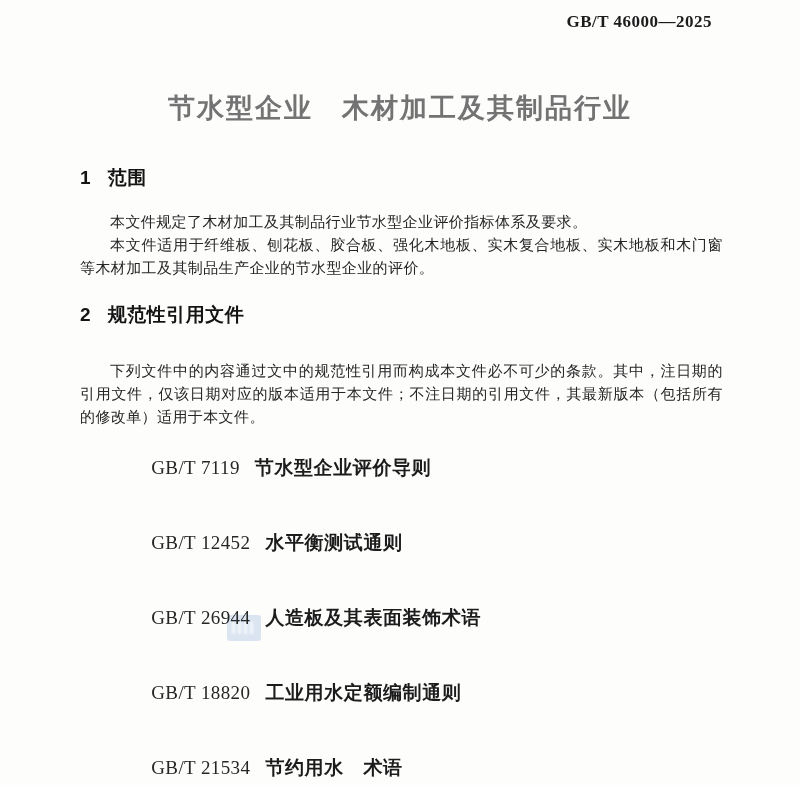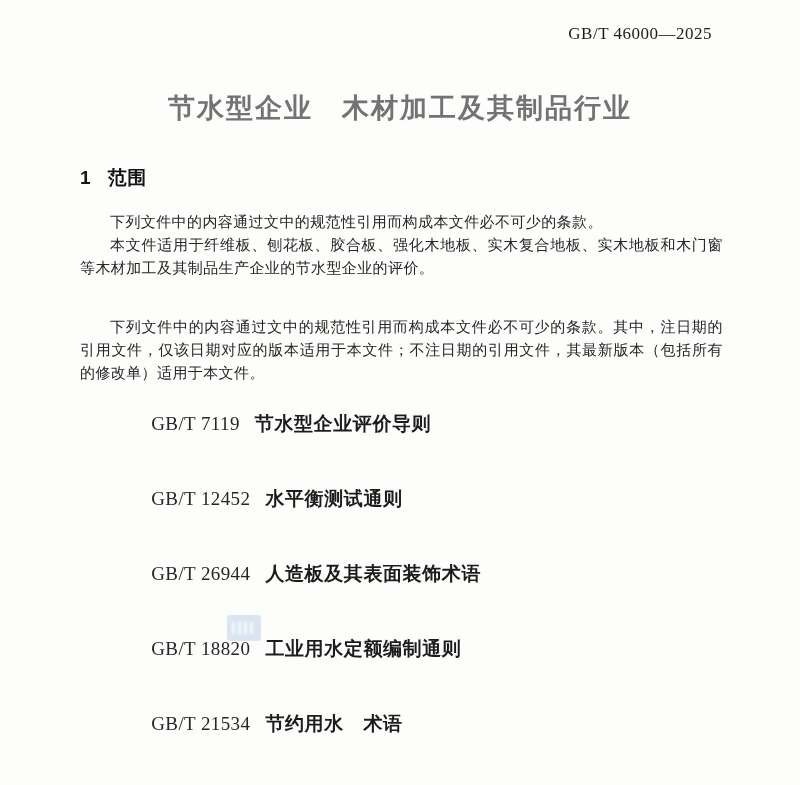--- a/index.html
+++ b/index.html
@@ -7,23 +7,23 @@
     position:relative;
     width:800px;height:785px;
     margin:0 auto;
     background:#fdfdfc;
     overflow:hidden;
     color:#262626;
     font-family:"Liberation Serif","DejaVu Serif",serif;
   }
   
   .std-number{
-    position:absolute;top:24px;right:88px;
+    position:absolute;top:12px;right:88px;
     font-family:"Liberation Serif","DejaVu Serif",serif;
-    font-weight:normal;font-size:17px;letter-spacing:0.5px;
+    font-weight:bold;font-size:17px;letter-spacing:0.5px;
     color:#1c1c1c;
   }
   
   .doc-title{
     position:absolute;top:90px;left:0;width:100%;
     text-align:center;
     font-family:"Liberation Sans","DejaVu Sans",sans-serif;
     font-weight:bold;font-size:27px;letter-spacing:2px;
     color:#737373;white-space:pre;
   }
@@ -84,23 +84,27 @@
   <div class="std-number">GB/T 46000—2025</div>
 
   <div class="doc-title">节水型企业　木材加工及其制品行业</div>
 
   <div class="content">
 
     <div class="sec-heading" id="h-sec1">
       <span class="num">1</span>
       <span>范围</span>
     </div>
-    <p class="body-para" id="p-scope1">下列文件中的内容通过文中的规范性引用而构成本文件必不可少的条款。</p>
+    <p class="body-para" id="p-scope1">本文件规定了木材加工及其制品行业节水型企业评价指标体系及要求。</p>
     <p class="body-para">本文件适用于纤维板、刨花板、胶合板、强化木地板、实木复合地板、实木地板和木门窗等木材加工及其制品生产企业的节水型企业的评价。</p>
 
+    <div class="sec-heading" id="h-sec2">
+      <span class="num">2</span>
+      <span>规范性引用文件</span>
+    </div>
     <p class="body-para" id="p-refs-intro">下列文件中的内容通过文中的规范性引用而构成本文件必不可少的条款。其中，注日期的引用文件，仅该日期对应的版本适用于本文件；不注日期的引用文件，其最新版本（包括所有的修改单）适用于本文件。</p>
 
     <div class="ref-list">
       <div class="ref-row">
         <span class="ref-code">GB/T 7119</span><span class="ref-title">节水型企业评价导则</span>
       </div>
       <div class="ref-row">
         <span class="ref-code">GB/T 12452</span><span class="ref-title">水平衡测试通则</span>
       </div>
       <div class="ref-row">

